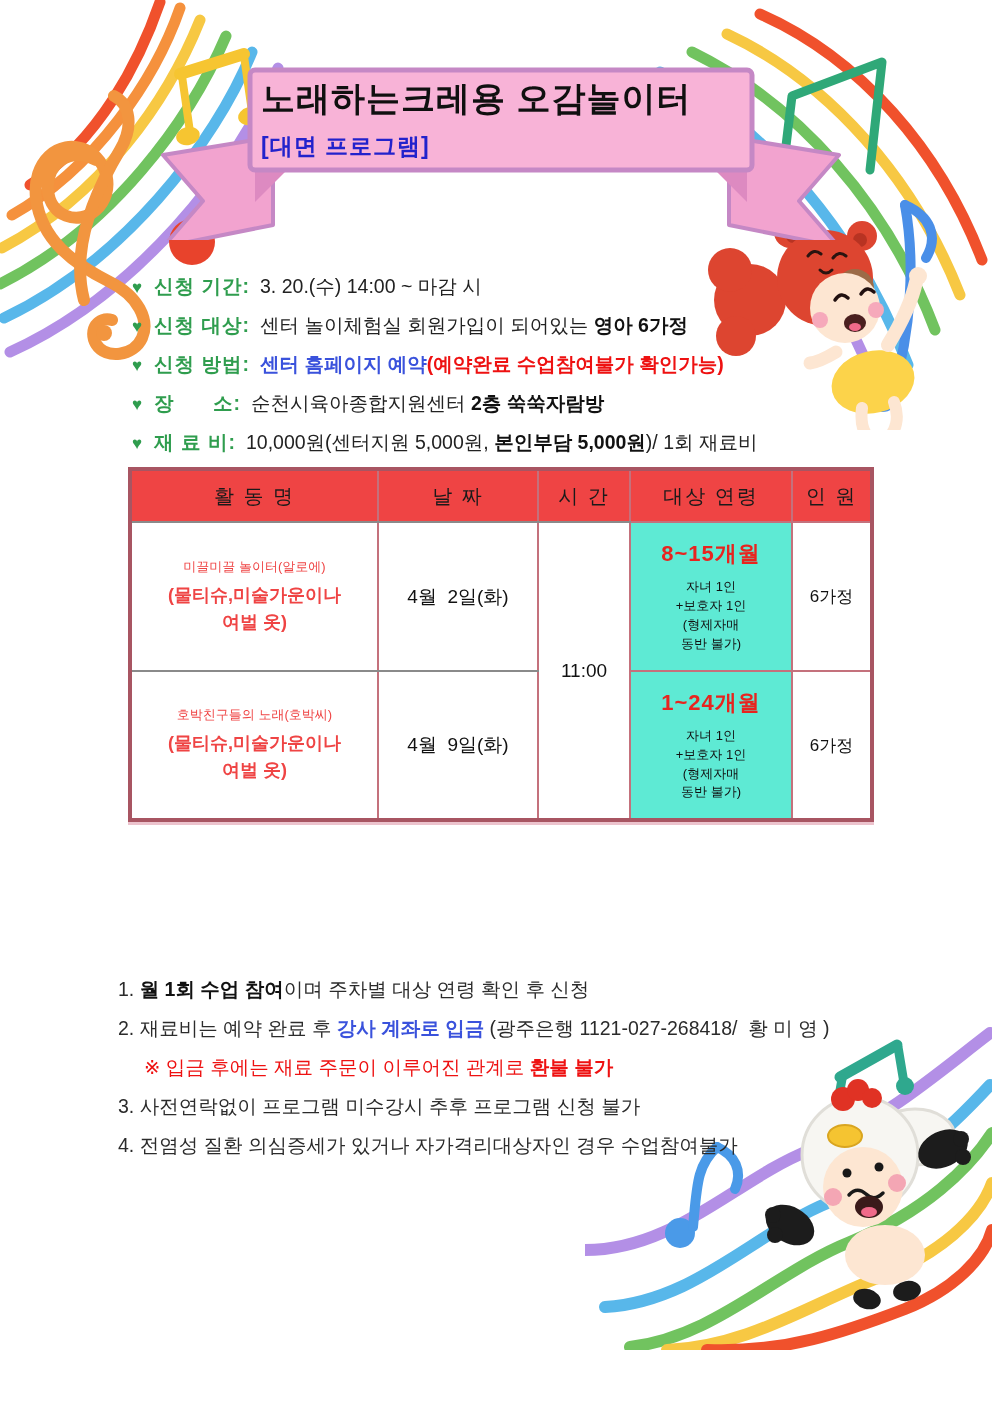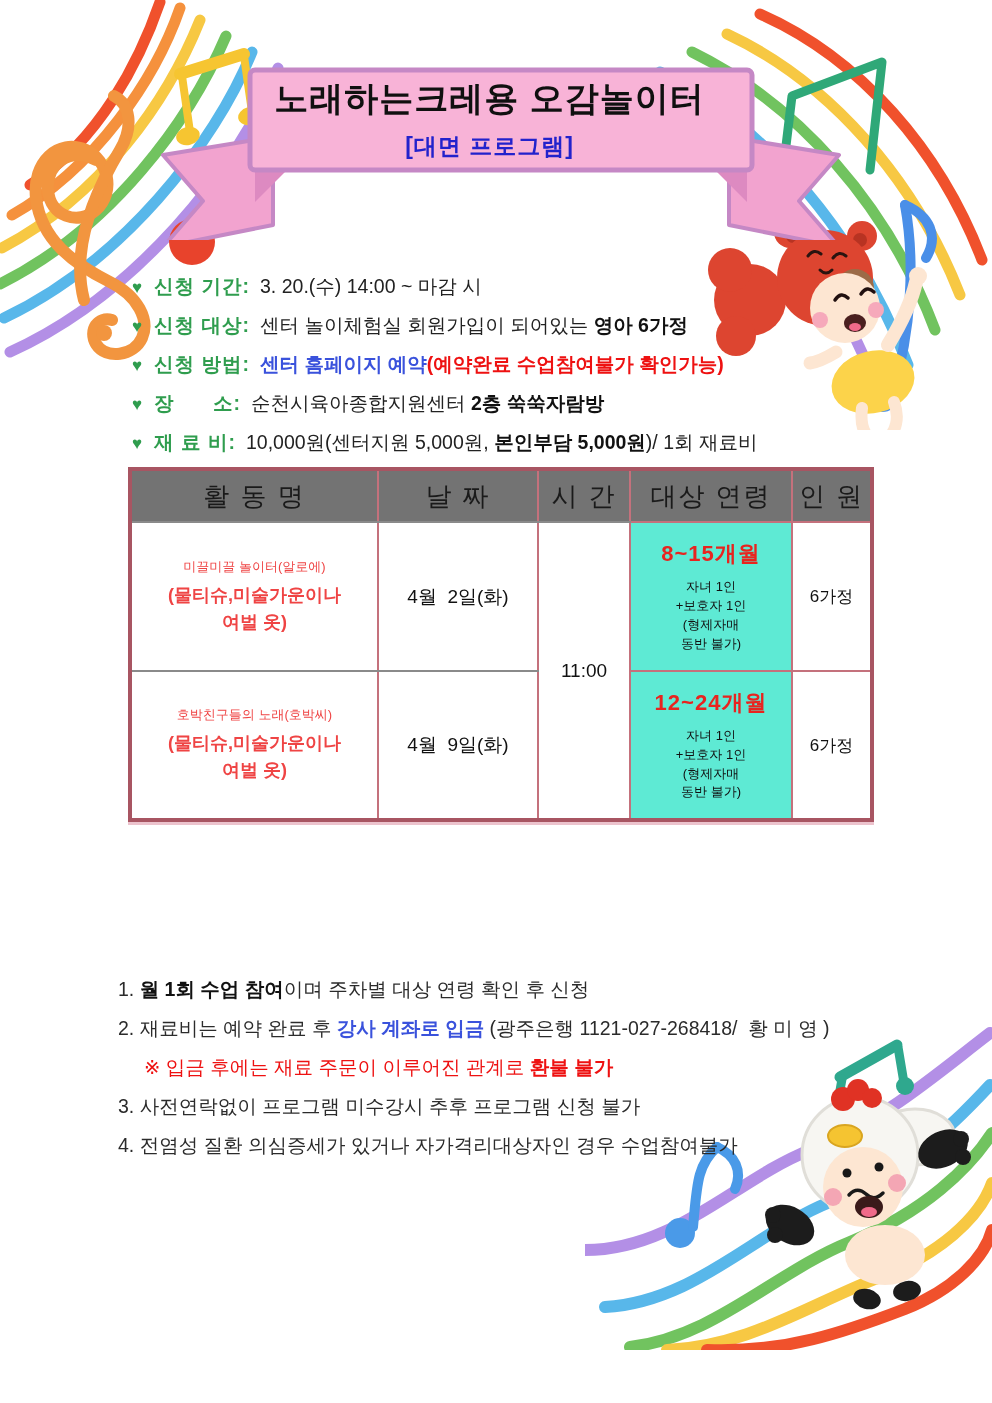--- a/index.html
+++ b/index.html
@@ -3,39 +3,39 @@
 <meta charset="utf-8">
 <style>
   html,body{margin:0;padding:0;background:#fff;}
   .page{position:relative;width:992px;height:1403px;background:#fff;overflow:hidden;
         font-family:"Liberation Sans","DejaVu Sans",sans-serif;color:#222;}
   .deco{position:absolute;pointer-events:none;z-index:1;}
   .content{z-index:3;}
 
   
   #banner-svg{position:absolute;left:145px;top:55px;z-index:2;}
-  .banner-text{position:absolute;left:232px;top:76px;width:515px;text-align:center;z-index:3;}
+  .banner-text{position:absolute;left:261px;top:76px;width:515px;text-align:left;z-index:3;}
   .banner-title{font-size:34px;font-weight:bold;color:#101010;letter-spacing:1px;}
   .banner-subtitle{margin-top:9px;font-size:23px;font-weight:bold;color:#2222cc;letter-spacing:1px;}
 
   
   .info{position:absolute;left:132px;top:267px;width:780px;z-index:3;}
   .info-line{height:39px;line-height:39px;font-size:19.5px;white-space:pre;color:#222;}
   .heart{color:#2f9d4e;font-size:17px;margin-right:12px;}
   .ilabel{color:#2f9d4e;font-weight:bold;margin-right:10px;letter-spacing:1px;white-space:pre;}
   .b{font-weight:bold;color:#111;}
   .blue{color:#3a52dc;font-weight:bold;}
   .red{color:#ee1111;font-weight:bold;}
 
   
   .tablewrap{position:absolute;left:128px;top:467px;z-index:3;}
   table{border-collapse:collapse;table-layout:fixed;width:742px;border:4px solid #a85562;
         box-shadow:0 3px 0 #ecc3cd;}
   th,td{border:2px solid #c4717c;text-align:center;vertical-align:middle;padding:0;}
-  th{height:50px;background:#737373;font-weight:normal;font-size:26px;letter-spacing:2px;color:#1a1a1a;}
+  th{height:50px;background:#ef4444;font-weight:normal;font-size:20px;letter-spacing:2px;color:#1a1a1a;}
   .dark-b{border-bottom-color:#8a8a8a;}
   tbody tr{height:149px;}
   .act{font-size:13px;color:#ef4444;margin-bottom:6px;}
   .mat{font-size:18px;font-weight:bold;color:#ef4444;white-space:pre-line;line-height:1.5;}
   .date{font-size:19px;color:#111;white-space:pre;}
   .time{font-size:19px;color:#111;}
   .agecell{background:#5eead4;}
   .age{font-size:22px;font-weight:bold;color:#e8241f;margin-bottom:9px;letter-spacing:1px;}
   .agenote{font-size:13px;color:#111;white-space:pre-line;line-height:1.45;}
   .cap{font-size:17px;color:#111;}
@@ -176,21 +176,21 @@
           <td class="cap">6가정</td>
         </tr>
         <tr>
           <td>
             <div class="act">호박친구들의 노래(호박씨)</div>
             <div class="mat">(물티슈,미술가운이나
 여벌 옷)</div>
           </td>
           <td class="date">4월  9일(화)</td>
           <td class="agecell">
-            <div class="age">12~24개월</div>
+            <div class="age">1~24개월</div>
             <div class="agenote">자녀 1인
 +보호자 1인
 (형제자매
 동반 불가)</div>
           </td>
           <td class="cap">6가정</td>
         </tr>
       </tbody>
     </table>
   </div>

